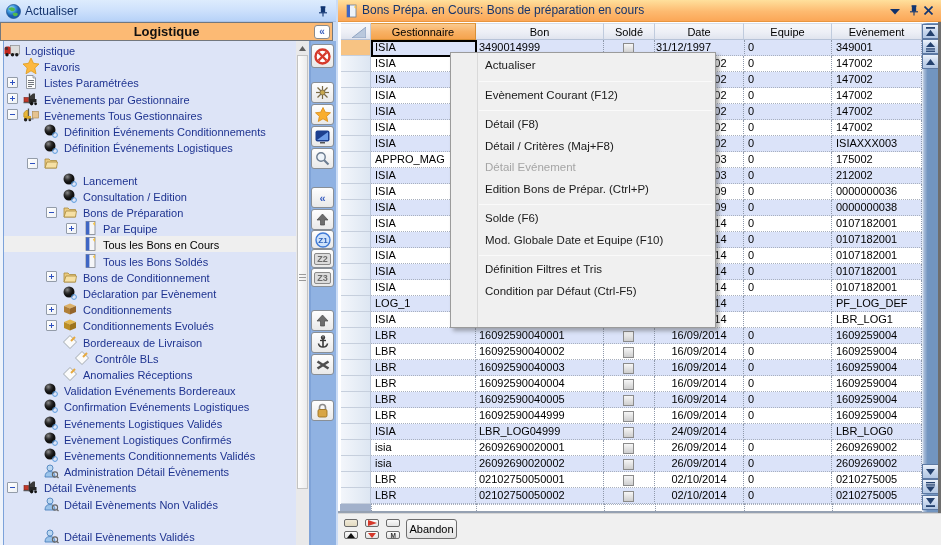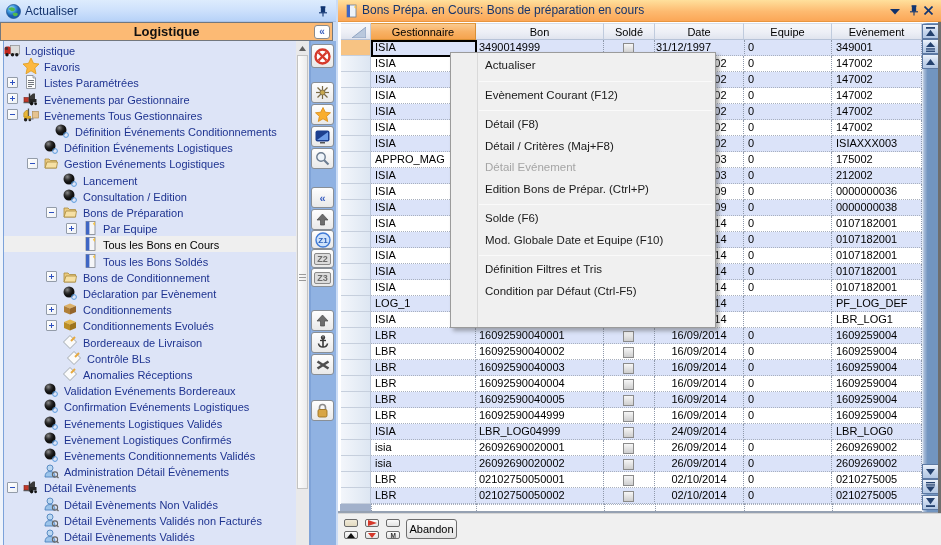--- a/index.html
+++ b/index.html
@@ -142,21 +142,21 @@
         <rect x="9.5" y="4.5" width="6" height="6.5" fill="#e6c390" stroke="#b08d55" stroke-width="0.7"></rect>
         <rect x="4.8" y="1.5" width="1.3" height="10.5" fill="#555"></rect>
         <path d="M0.8 6 L3 3.5 L4.8 3.5 L4.8 10 L0.8 10 Z" fill="#e8b63a" stroke="#a87f16" stroke-width="0.6"></path>
         <rect x="1" y="9" width="7" height="3" fill="#d9a728"></rect>
         <circle cx="2.6" cy="12.8" r="1.7" fill="#222"></circle>
         <circle cx="6.8" cy="13" r="1.3" fill="#222"></circle>
         <rect x="5.5" y="11.5" width="5" height="0.9" fill="#555"></rect>
       </svg>
 <span class="lb" style="left:44px">Evènements Tous Gestionnaires</span>
 </div>
-<div class="ti" style="left:0;top:82.0px;width:296px;margin-left:11px;">
+<div class="ti" style="left:0;top:82.0px;width:296px;">
 <svg class="ic" style="left:43px;top:0px" width="16" height="16" viewBox="0 0 16 16">
         <defs>
           <radialGradient id="sp" cx="35%" cy="30%">
             <stop offset="0%" stop-color="#8a8a8a"></stop>
             <stop offset="60%" stop-color="#2e2e2e"></stop>
             <stop offset="100%" stop-color="#111"></stop>
           </radialGradient>
         </defs>
         <circle cx="7" cy="7" r="5.5" fill="url(#sp)"></circle>
         <circle cx="12" cy="12" r="2.4" fill="none" stroke="#5599dd" stroke-width="1"></circle>
@@ -178,21 +178,20 @@
 <span class="lb" style="left:64px">Définition Événements Logistiques</span>
 </div>
 <div class="ti" style="left:0;top:114.4px;width:296px;">
 <span class="eb" style="left:27px;top:2.5px">
         <i class="h"></i>
       </span>
 <svg class="ic" style="left:43px;top:0px" width="16" height="16" viewBox="0 0 16 16">
         <path d="M2 4 L6 4 L7.5 5.5 L13.5 5.5 L13.5 13 L2 13 Z" fill="#e9c97e" stroke="#a98c3e" stroke-width="0.8"></path>
         <path d="M2 13 L4 7 L14.5 7 L13.5 13 Z" fill="#f6e0a4" stroke="#a98c3e" stroke-width="0.8"></path>
       </svg>
-<span class="lb" style="left:64px">Gestion Evénements Logistiques</span>
 </div>
 <div class="ti" style="left:0;top:130.6px;width:296px;">
 <svg class="ic" style="left:62px;top:0px" width="16" height="16" viewBox="0 0 16 16">
         <defs>
           <radialGradient id="sp" cx="35%" cy="30%">
             <stop offset="0%" stop-color="#8a8a8a"></stop>
             <stop offset="60%" stop-color="#2e2e2e"></stop>
             <stop offset="100%" stop-color="#111"></stop>
           </radialGradient>
         </defs>
@@ -303,21 +302,21 @@
       </svg>
 <span class="lb" style="left:83px">Conditionnements Evolués</span>
 </div>
 <div class="ti" style="left:0;top:292.6px;width:296px;">
 <svg class="ic" style="left:62px;top:0px" width="16" height="16" viewBox="0 0 16 16">
         <polygon points="8,1.5 14.5,8 8,14.5 1.5,8" fill="#fbfbfb" stroke="#9aa0a6" stroke-width="0.9"></polygon>
         <line x1="9" y1="7" x2="13" y2="3" stroke="#e6a93f" stroke-width="2"></line>
       </svg>
 <span class="lb" style="left:83px">Bordereaux de Livraison</span>
 </div>
-<div class="ti" style="left:4px;top:308.8px;width:236px;">
+<div class="ti" style="left:12px;top:308.8px;width:236px;">
 <svg class="ic" style="left:62px;top:0px" width="16" height="16" viewBox="0 0 16 16">
         <polygon points="8,1.5 14.5,8 8,14.5 1.5,8" fill="#fbfbfb" stroke="#9aa0a6" stroke-width="0.9"></polygon>
         <line x1="9" y1="7" x2="13" y2="3" stroke="#e6a93f" stroke-width="2"></line>
       </svg>
 <span class="lb" style="left:83px">Contrôle BLs</span>
 </div>
 <div class="ti" style="left:0;top:325.0px;width:296px;">
 <svg class="ic" style="left:62px;top:0px" width="16" height="16" viewBox="0 0 16 16">
         <polygon points="8,1.5 14.5,8 8,14.5 1.5,8" fill="#fbfbfb" stroke="#9aa0a6" stroke-width="0.9"></polygon>
         <line x1="9" y1="7" x2="13" y2="3" stroke="#e6a93f" stroke-width="2"></line>
@@ -419,29 +418,20 @@
 <span class="lb" style="left:44px">Détail Evènements</span>
 </div>
 <div class="ti" style="left:0;top:454.6px;width:296px;">
 <svg class="ic" style="left:43px;top:0px" width="16" height="16" viewBox="0 0 16 16">
         <circle cx="7" cy="5" r="3" fill="#bcd8f2" stroke="#4d82bd" stroke-width="0.9"></circle>
         <path d="M2 14 Q2 8.5 7 8.5 Q12 8.5 12 14 Z" fill="#9cc4ea" stroke="#4d82bd" stroke-width="0.9"></path>
         <circle cx="12" cy="11.5" r="2.6" fill="none" stroke="#666" stroke-width="1.1"></circle>
         <line x1="14" y1="13.5" x2="15.5" y2="15" stroke="#666" stroke-width="1.3"></line>
       </svg>
 <span class="lb" style="left:64px">Détail Evènements Non Validés</span>
-</div>
-<div class="ti" style="left:0;top:470.8px;width:296px;">
-<svg class="ic" style="left:43px;top:0px" width="16" height="16" viewBox="0 0 16 16">
-        <circle cx="7" cy="5" r="3" fill="#bcd8f2" stroke="#4d82bd" stroke-width="0.9"></circle>
-        <path d="M2 14 Q2 8.5 7 8.5 Q12 8.5 12 14 Z" fill="#9cc4ea" stroke="#4d82bd" stroke-width="0.9"></path>
-        <circle cx="12" cy="11.5" r="2.6" fill="none" stroke="#666" stroke-width="1.1"></circle>
-        <line x1="14" y1="13.5" x2="15.5" y2="15" stroke="#666" stroke-width="1.3"></line>
-      </svg>
-<span class="lb" style="left:64px">Détail Evènements Validés non Facturés</span>
 </div>
 <div class="ti" style="left:0;top:487.0px;width:296px;">
 <svg class="ic" style="left:43px;top:0px" width="16" height="16" viewBox="0 0 16 16">
         <circle cx="7" cy="5" r="3" fill="#bcd8f2" stroke="#4d82bd" stroke-width="0.9"></circle>
         <path d="M2 14 Q2 8.5 7 8.5 Q12 8.5 12 14 Z" fill="#9cc4ea" stroke="#4d82bd" stroke-width="0.9"></path>
         <circle cx="12" cy="11.5" r="2.6" fill="none" stroke="#666" stroke-width="1.1"></circle>
         <line x1="14" y1="13.5" x2="15.5" y2="15" stroke="#666" stroke-width="1.3"></line>
       </svg>
 <span class="lb" style="left:64px">Détail Evènements Validés</span>
 </div>

